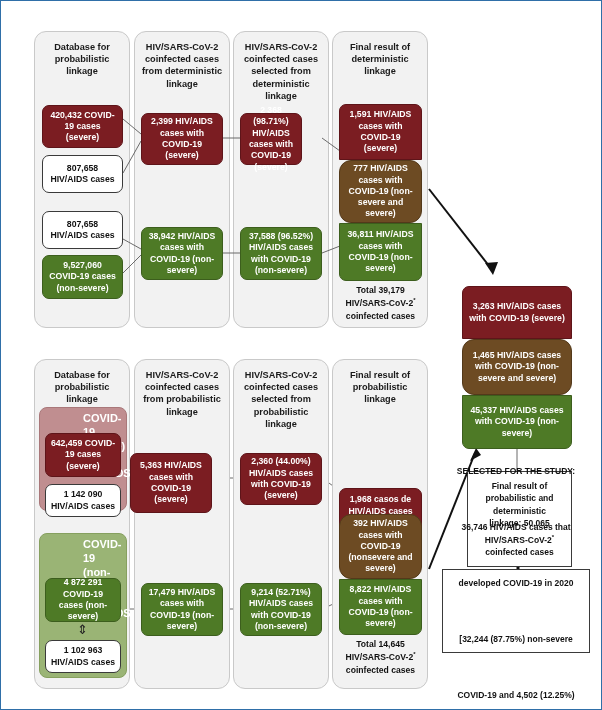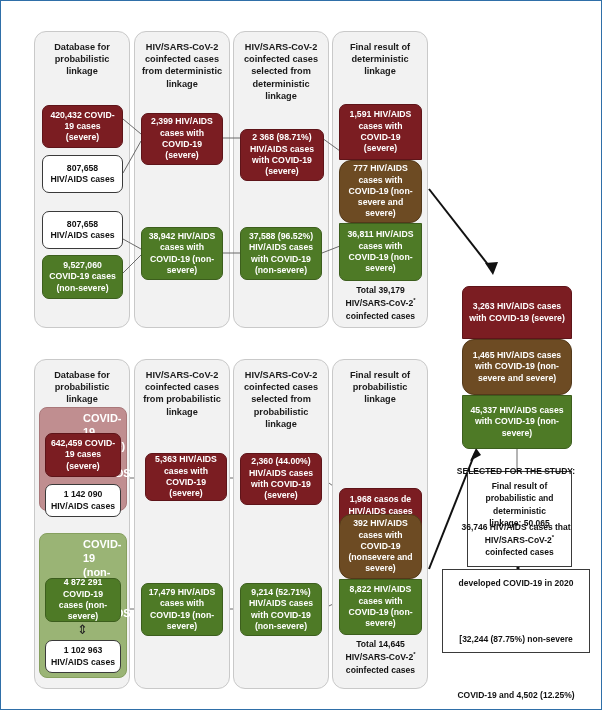--- a/index.html
+++ b/index.html
@@ -179,21 +179,21 @@
   </svg>
 
   <div class="box box-red" style="left:41px; top:104px; width:81px; height:43px;">420,432 COVID-19 cases (severe)</div>
   <div class="box box-white" style="left:41px; top:154px; width:81px; height:38px;">807,658 HIV/AIDS cases</div>
   <div class="box box-white" style="left:41px; top:210px; width:81px; height:38px;">807,658 HIV/AIDS cases</div>
   <div class="box box-green" style="left:41px; top:254px; width:81px; height:44px;">9,527,060 COVID-19 cases (non-severe)</div>
 
   <div class="box box-red" style="left:140px; top:112px; width:82px; height:52px;">2,399 HIV/AIDS cases with COVID-19 (severe)</div>
   <div class="box box-green" style="left:140px; top:226px; width:82px; height:53px;">38,942 HIV/AIDS cases with COVID-19 (non-severe)</div>
 
-  <div class="box box-red" style="left:239px; top:112px; width:84px; height:52px;margin-top:16px;">2 368 (98.71%) HIV/AIDS cases with COVID-19 (severe)</div>
+  <div class="box box-red" style="left:239px; top:112px; width:62px; height:52px;">2 368 (98.71%) HIV/AIDS cases with COVID-19 (severe)</div>
   <div class="box box-green" style="left:239px; top:226px; width:82px; height:53px;">37,588 (96.52%) HIV/AIDS cases with COVID-19 (non-severe)</div>
 
   <div class="box box-red stack-top" style="left:338px; top:103px; width:83px; height:56px;">1,591 HIV/AIDS cases with COVID-19 (severe)</div>
   <div class="box box-brown stack-mid" style="left:338px; top:159px; width:83px; height:63px;">777 HIV/AIDS cases with COVID-19 (non-severe  and severe)</div>
   <div class="box box-green stack-bottom" style="left:338px; top:222px; width:83px; height:58px;">36,811 HIV/AIDS cases with COVID-19 (non-severe)</div>
 
   <div class="caption" style="left:333px; top:283px; width:93px;">
     <div>Total 39,179</div>
     <div><span>HIV/SARS-CoV-2</span><span class="sup">*</span></div>
     <div>coinfected cases</div>
@@ -218,21 +218,21 @@
   <div class="box box-red" style="left:44px; top:432px; width:76px; height:44px;">642,459 COVID-19 cases (severe)</div>
   <div class="box box-white" style="left:44px; top:483px; width:76px; height:33px;">1 142 090 HIV/AIDS cases</div>
 
   <div class="group group-green" style="left:38px; top:532px; width:88px; height:145px;">
     <div class="group-label" style="top:4px;">COVID-19 (non-severe)      + HIV/AIDS</div>
   </div>
   <div class="box box-green" style="left:44px; top:577px; width:76px; height:44px;">4 872 291 COVID-19 cases (non-severe)</div>
   <div class="dbl-arrow" style="left:76px; top:622px;">⇕</div>
   <div class="box box-white" style="left:44px; top:639px; width:76px; height:33px;">1 102 963 HIV/AIDS cases</div>
 
-  <div class="box box-red" style="left:144px; top:452px; width:82px; height:48px;">5,363 HIV/AIDS cases with COVID-19 (severe)</div>
+  <div class="box box-red" style="left:129px; top:452px; width:82px; height:60px;">5,363 HIV/AIDS cases with COVID-19 (severe)</div>
   <div class="box box-green" style="left:140px; top:582px; width:82px; height:53px;">17,479 HIV/AIDS cases with COVID-19 (non-severe)</div>
 
   <div class="box box-red" style="left:239px; top:452px; width:82px; height:52px;">2,360 (44.00%) HIV/AIDS cases with COVID-19 (severe)</div>
   <div class="box box-green" style="left:239px; top:582px; width:82px; height:53px;">9,214 (52.71%) HIV/AIDS cases with COVID-19 (non-severe)</div>
 
   <div class="box box-red stack-top" style="left:338px; top:455px; width:83px; height:58px;margin-top:32px;">1,968 casos de HIV/AIDS cases with COVID-19 (severe)</div>
   <div class="box box-brown stack-mid" style="left:338px; top:513px; width:83px; height:65px;">392 HIV/AIDS cases with COVID-19 (nonsevere and severe)</div>
   <div class="box box-green stack-bottom" style="left:338px; top:578px; width:83px; height:56px;">8,822 HIV/AIDS cases with COVID-19 (non-severe)</div>
 
   <div class="caption" style="left:333px; top:637px; width:93px;">

